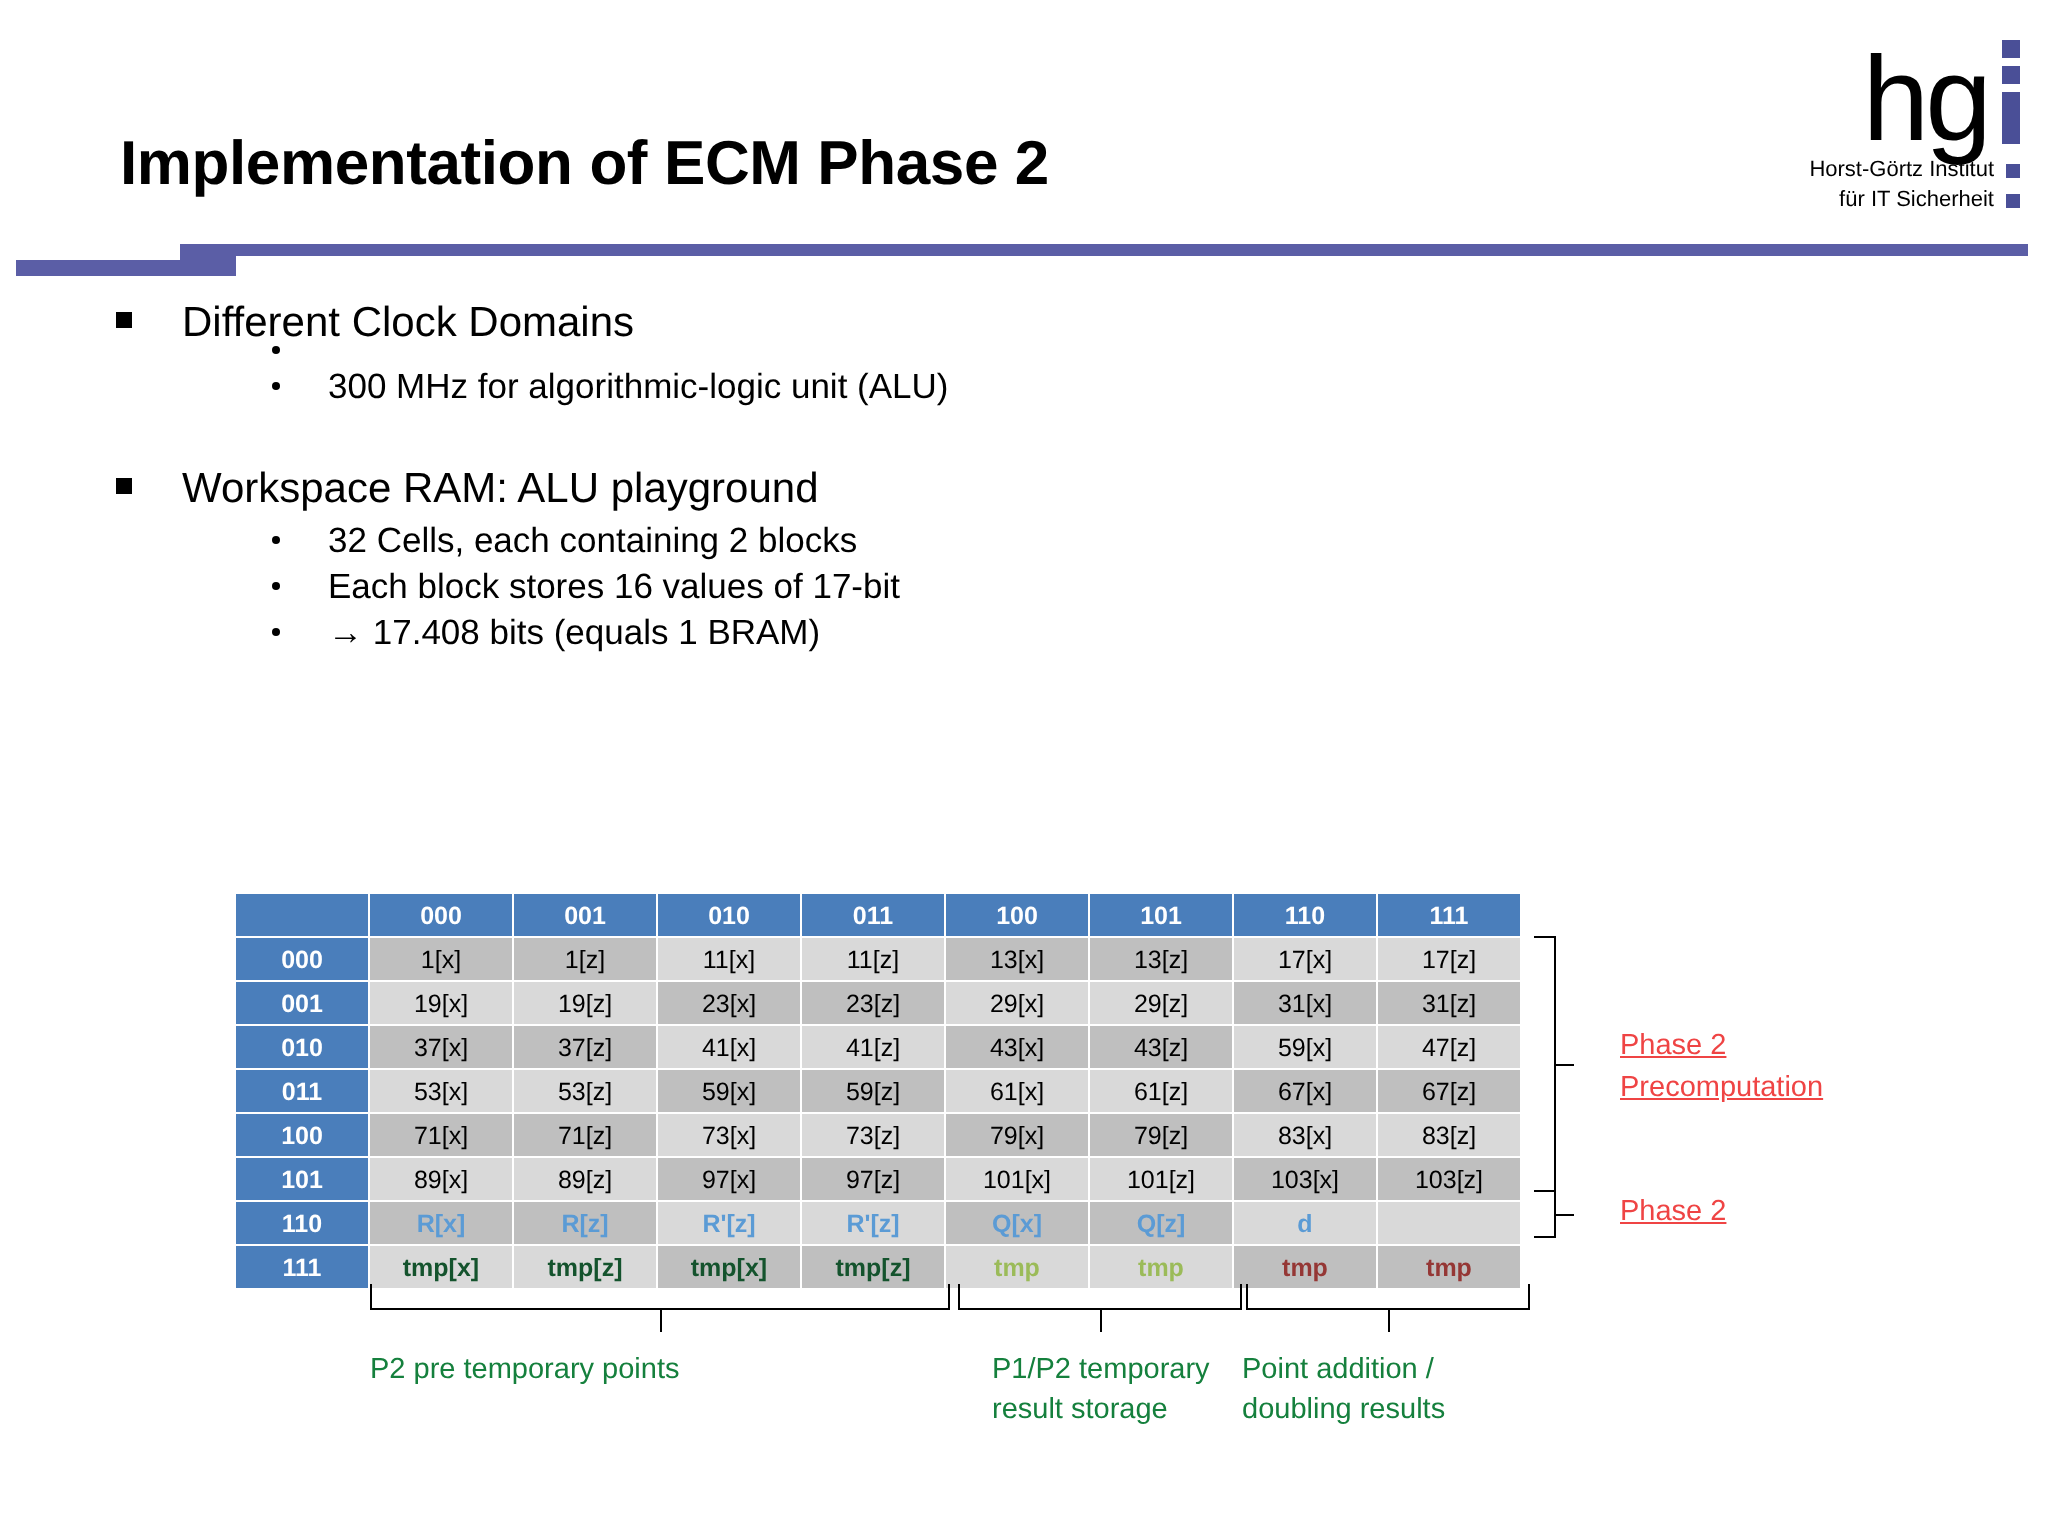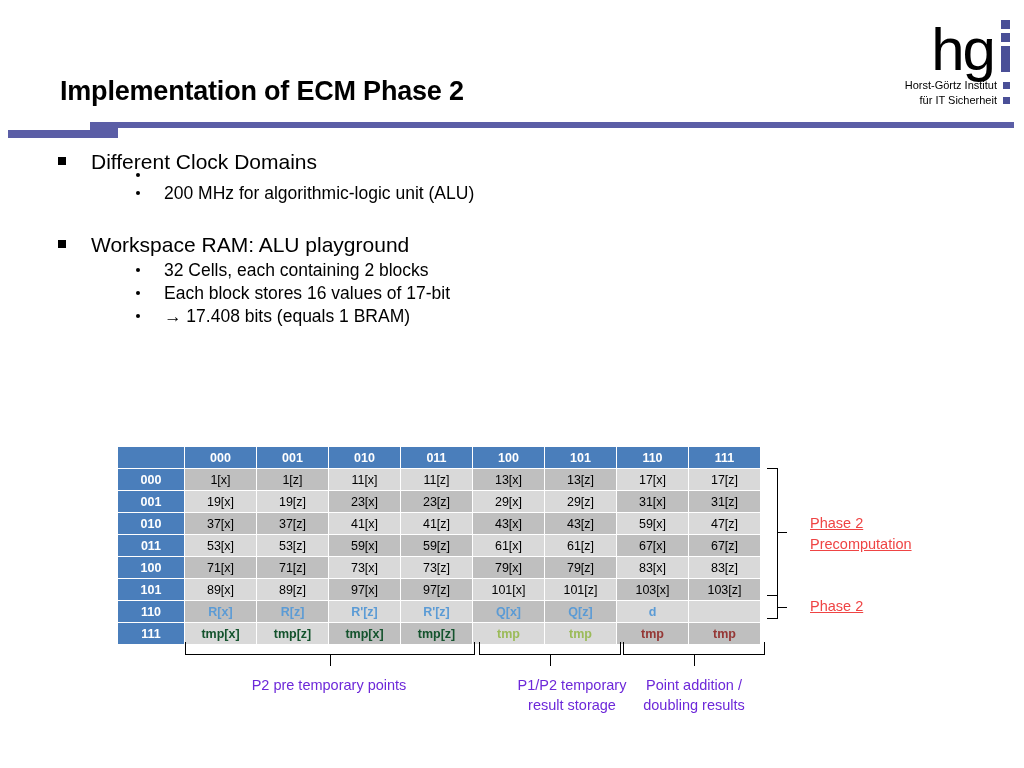--- a/index.html
+++ b/index.html
@@ -70,25 +70,24 @@
     height: 7px;
     background: #4a4f97;
     flex: none;
   }
 
   
   .slide-title {
     position: absolute;
     left: 60px;
     top: 64px;
-    font-size: 27px;
+    font-size: 31px;
     font-weight: bold;
     color: #000000;
     letter-spacing: -0.2px;
-    margin-top: 12px;
   }
 
   
   .divider {
     position: absolute;
     left: 0;
     top: 122px;
     width: 1014px;
     height: 16px;
   }
@@ -237,22 +236,21 @@
     left: 50%;
     top: 12px;
     width: 1.3px;
     height: 12px;
     background: #000;
   }
   .annot-b {
     position: absolute;
     font-size: 14.5px;
     line-height: 1.4;
-    color: #6d28d9;
-    text-align: center;
+    color: #15803d;
   }
 </style>
 </head>
 <body>
 
 <div class="logo">
   <div class="logo-mark">
     <span class="logo-hg">hg</span>
     <span class="logo-i">
       <span></span>
@@ -281,21 +279,21 @@
 <div class="bullets">
   <div class="b1">
     <span class="mark"></span>
     <span>Different Clock Domains</span>
   </div>
   <div class="b2">
     <span class="dot"></span>
   </div>
   <div class="b2">
     <span class="dot"></span>
-    <span>200 MHz for algorithmic-logic unit (ALU)</span>
+    <span>300 MHz for algorithmic-logic unit (ALU)</span>
   </div>
 
   <div class="spacer"></div>
 
   <div class="b1">
     <span class="mark"></span>
     <span>Workspace RAM: ALU playground</span>
   </div>
   <div class="b2">
     <span class="dot"></span>

